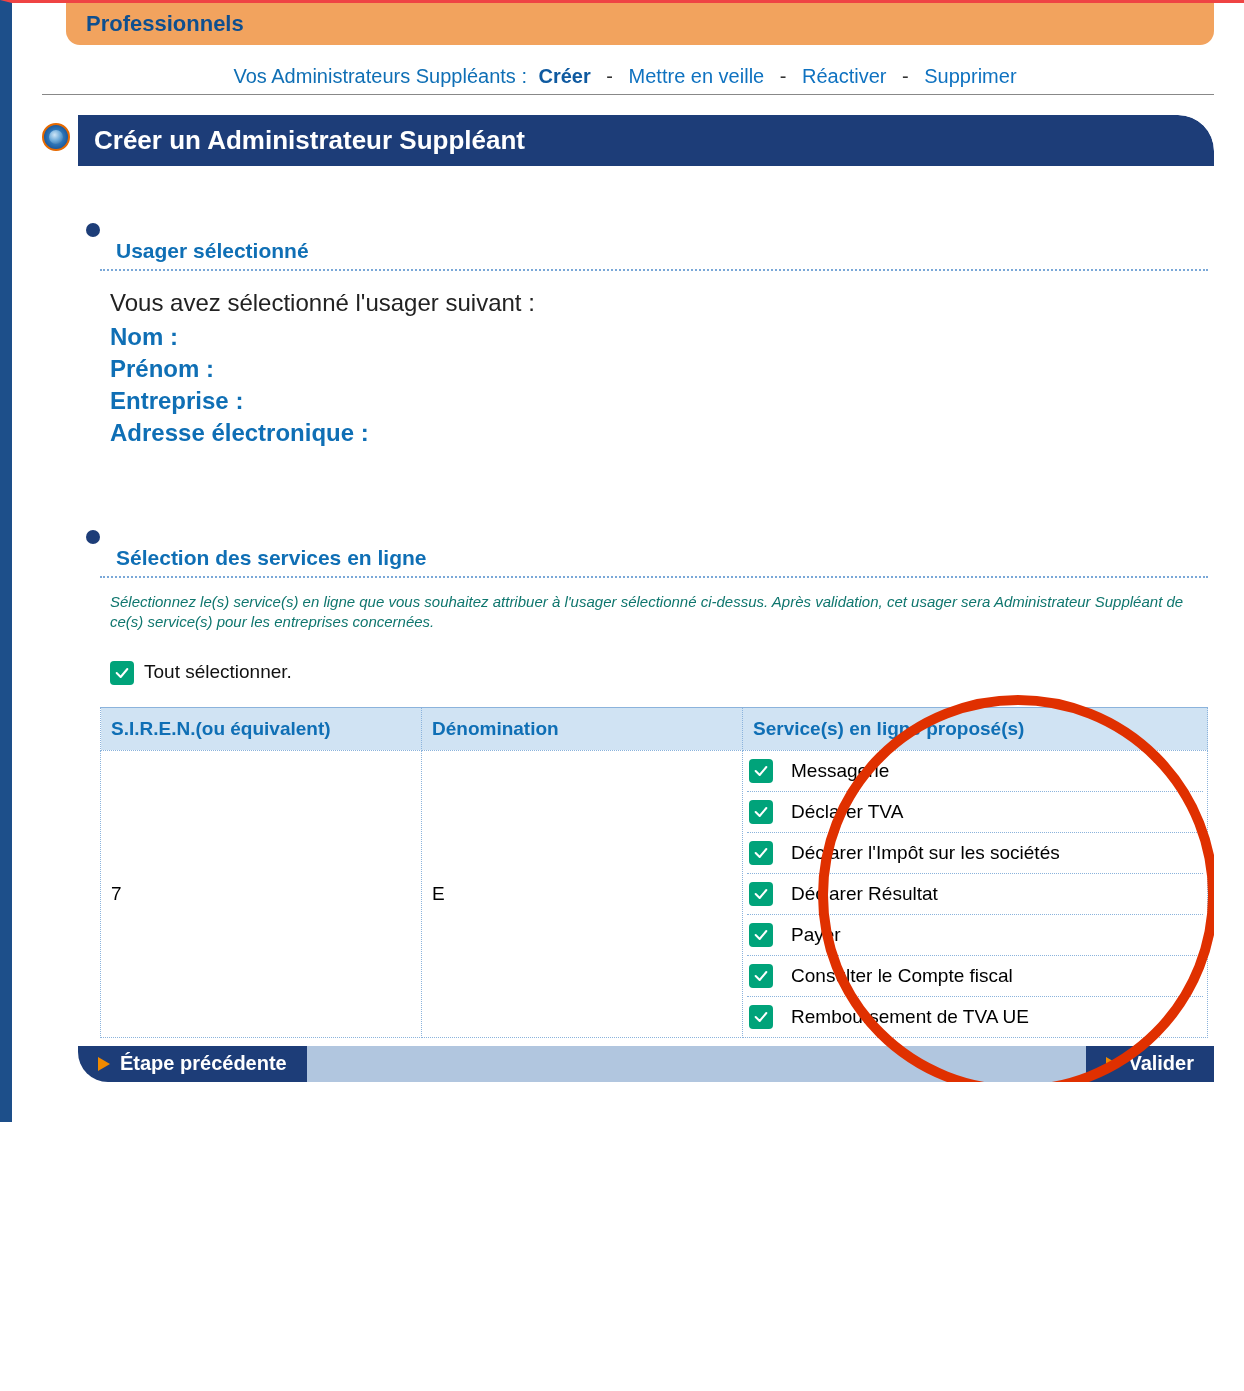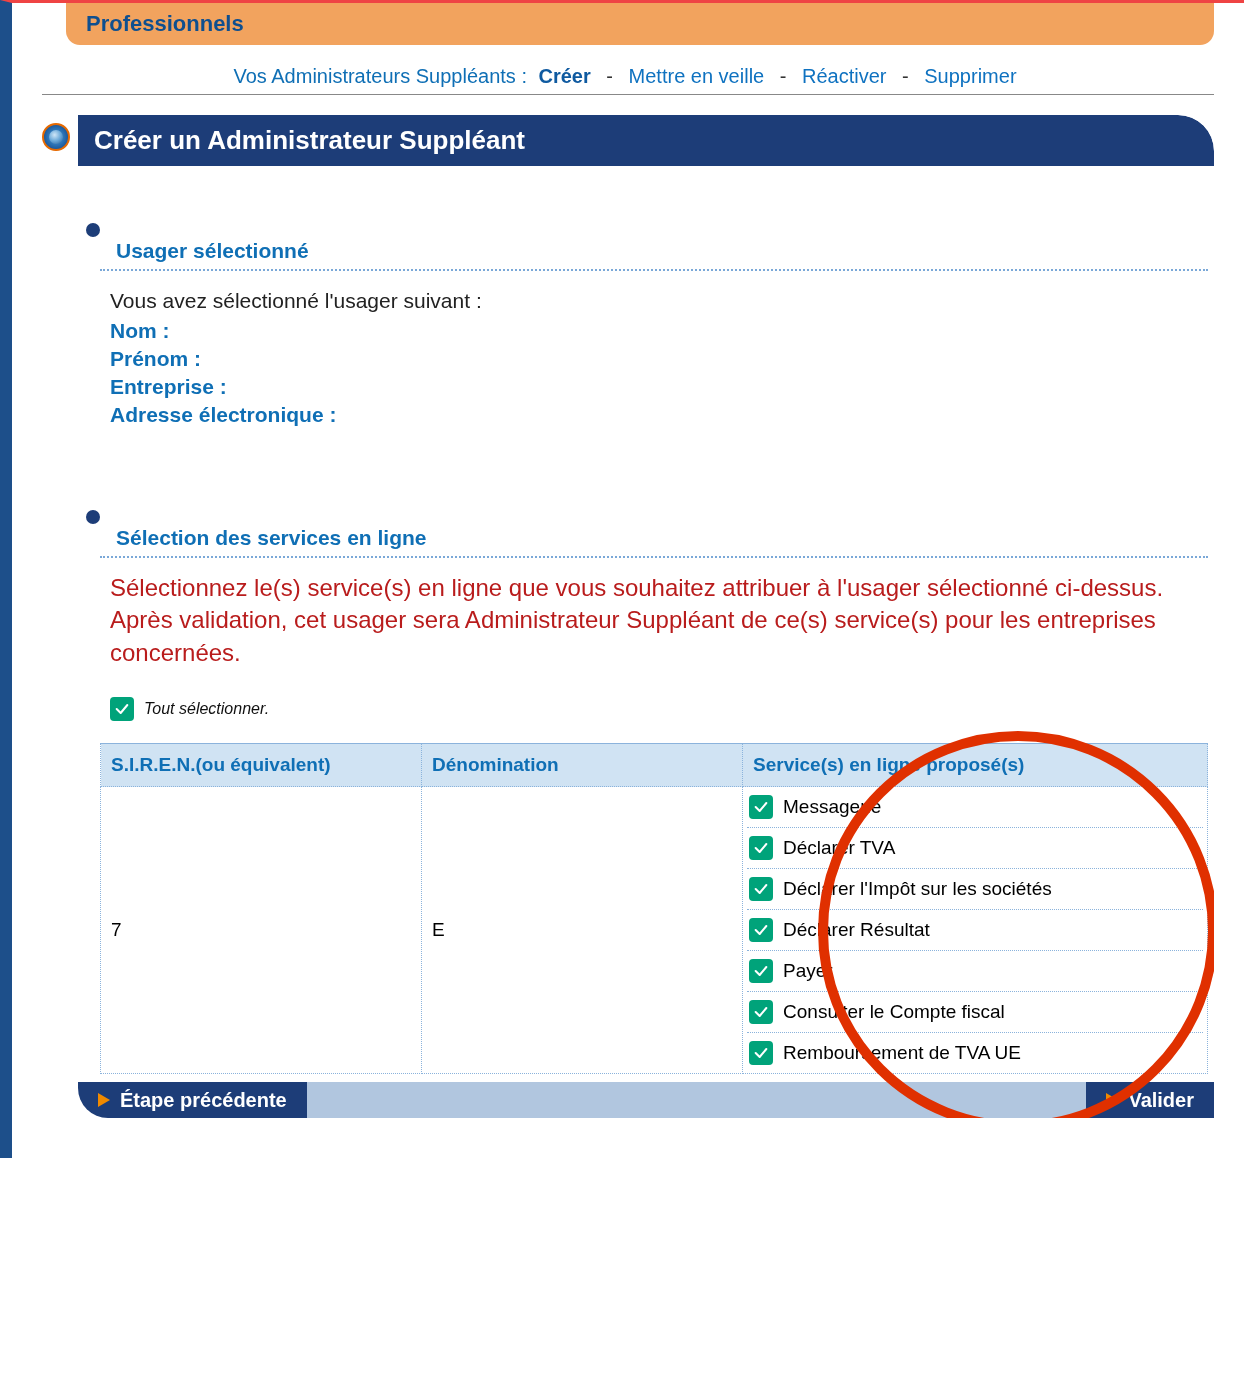--- a/index.html
+++ b/index.html
@@ -74,27 +74,27 @@
     color: #0f6fb5; font-weight: bold; font-size: 21px;
     border-bottom: 2px dotted #7aa8d8;
     padding: 6px 0 6px 0; margin-top: 10px;
   }
   .section-hd .dot {
     width: 14px; height: 14px; border-radius: 50%;
     background: #1d3d78; margin-right: 8px; flex:none;
     position: relative; left: -14px;
   }
   .section-hd .txt { margin-left: -6px; margin-top: 43px; }
-  .info-block { padding: 18px 10px 40px 10px; font-size: 21px; color: #222; }
+  .info-block { padding: 18px 10px 40px 10px; font-size: 24px; color: #222; }
   .info-block .lead { margin-bottom: 6px; }
   .info-block .field { color: #0f6fb5; font-weight: bold; margin-top: 4px; }
-  .instr { padding: 14px 10px 10px 10px; font-size: 24px; line-height: 1.35; color: #b91c1c; }
+  .instr { padding: 14px 10px 10px 10px; font-size: 15px; line-height: 1.35; color: #0f766e; font-style: italic; }
   .selectall {
-    display:flex; align-items:center; gap:10px;
-    padding: 18px 10px 22px 10px; font-size: 16px; color:#111;font-style:italic;
+    display:flex; align-items:flex-start; gap:10px;
+    padding: 18px 10px 22px 10px; font-size: 19px; color:#111;
   }
   .chk {
     width: 24px; height: 24px; border-radius: 4px;
     background: #00a37a; display:inline-flex;
     align-items:center; justify-content:center; flex:none;
     cursor: pointer;
   }
   .chk svg { width: 16px; height: 16px; }
   .chk svg path { stroke:#fff; stroke-width:3; fill:none; stroke-linecap:round; stroke-linejoin:round; }
   table.services {
@@ -103,21 +103,21 @@
   }
   table.services th {
     text-align:left; background:#d0e3f3; color:#0f6fb5; font-weight:bold;
     padding:10px 10px; border:1px dotted #8bb3dc;
   }
   table.services td {
     padding:10px 10px; border:1px dotted #8bb3dc; vertical-align: middle;
   }
   .svc-list { display:flex; flex-direction:column; }
   .svc-item {
-    display:flex; align-items:center; gap:10px;
+    display:flex; align-items:center; gap:18px;
     padding:8px 2px; border-bottom:1px dotted #8bb3dc;
   }
   .svc-item:last-child { border-bottom: none; }
   .table-wrap { position: relative; }
   .circle-annot {
     position:absolute; pointer-events:none;
     border: 10px solid #e03000; border-radius: 50%;
     width: 400px; height: 400px;
     right: -10px; top: -12px;
   }

